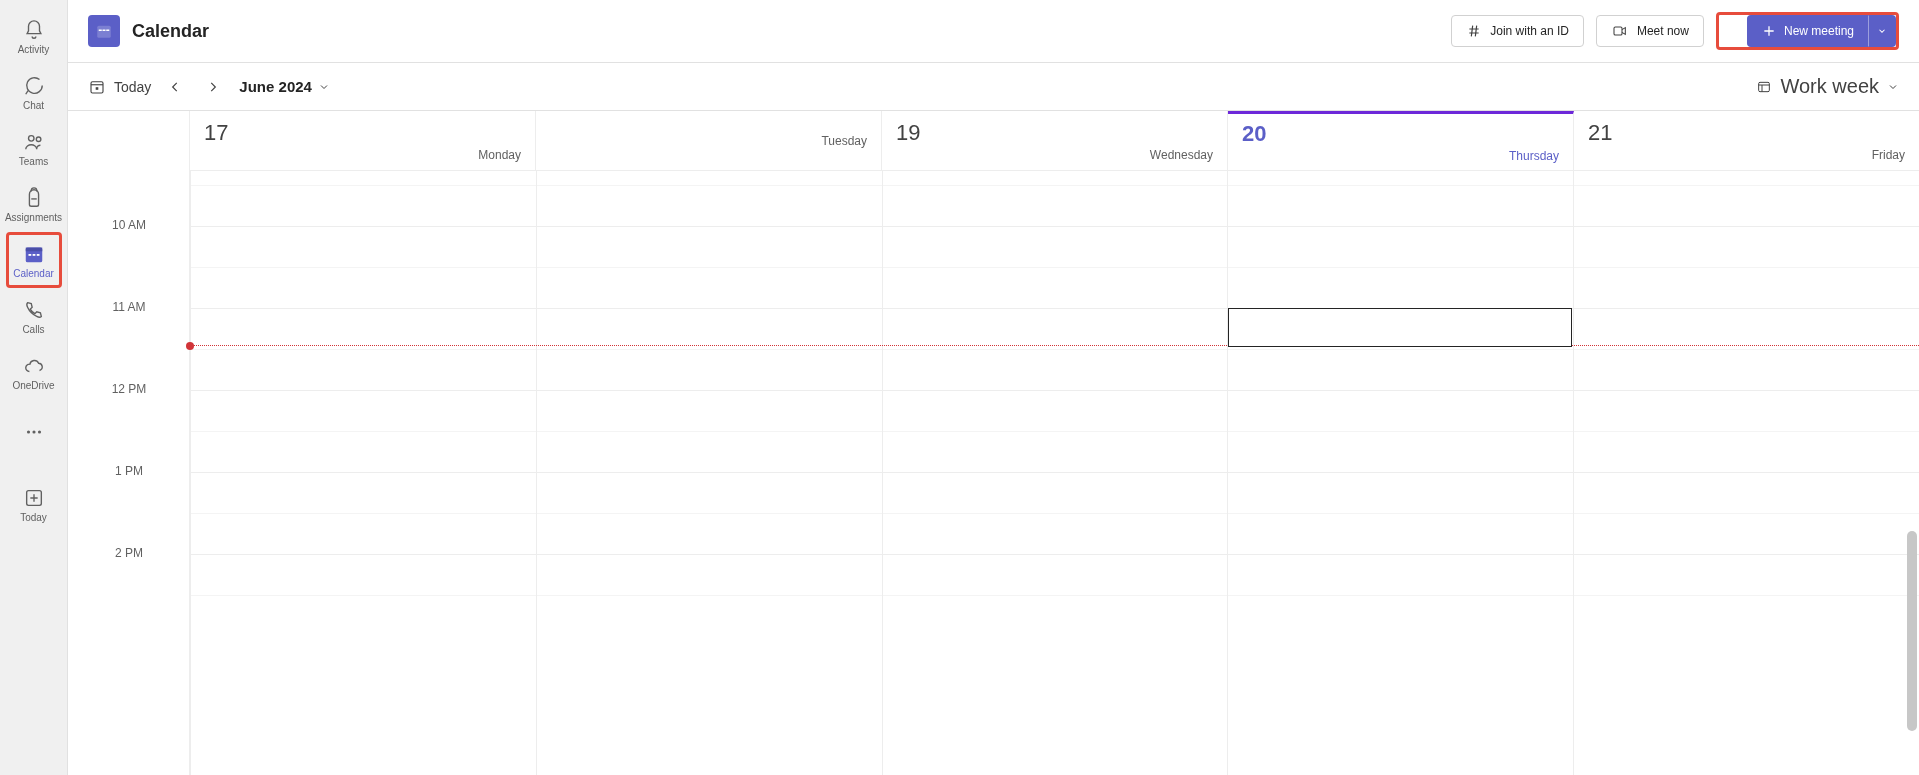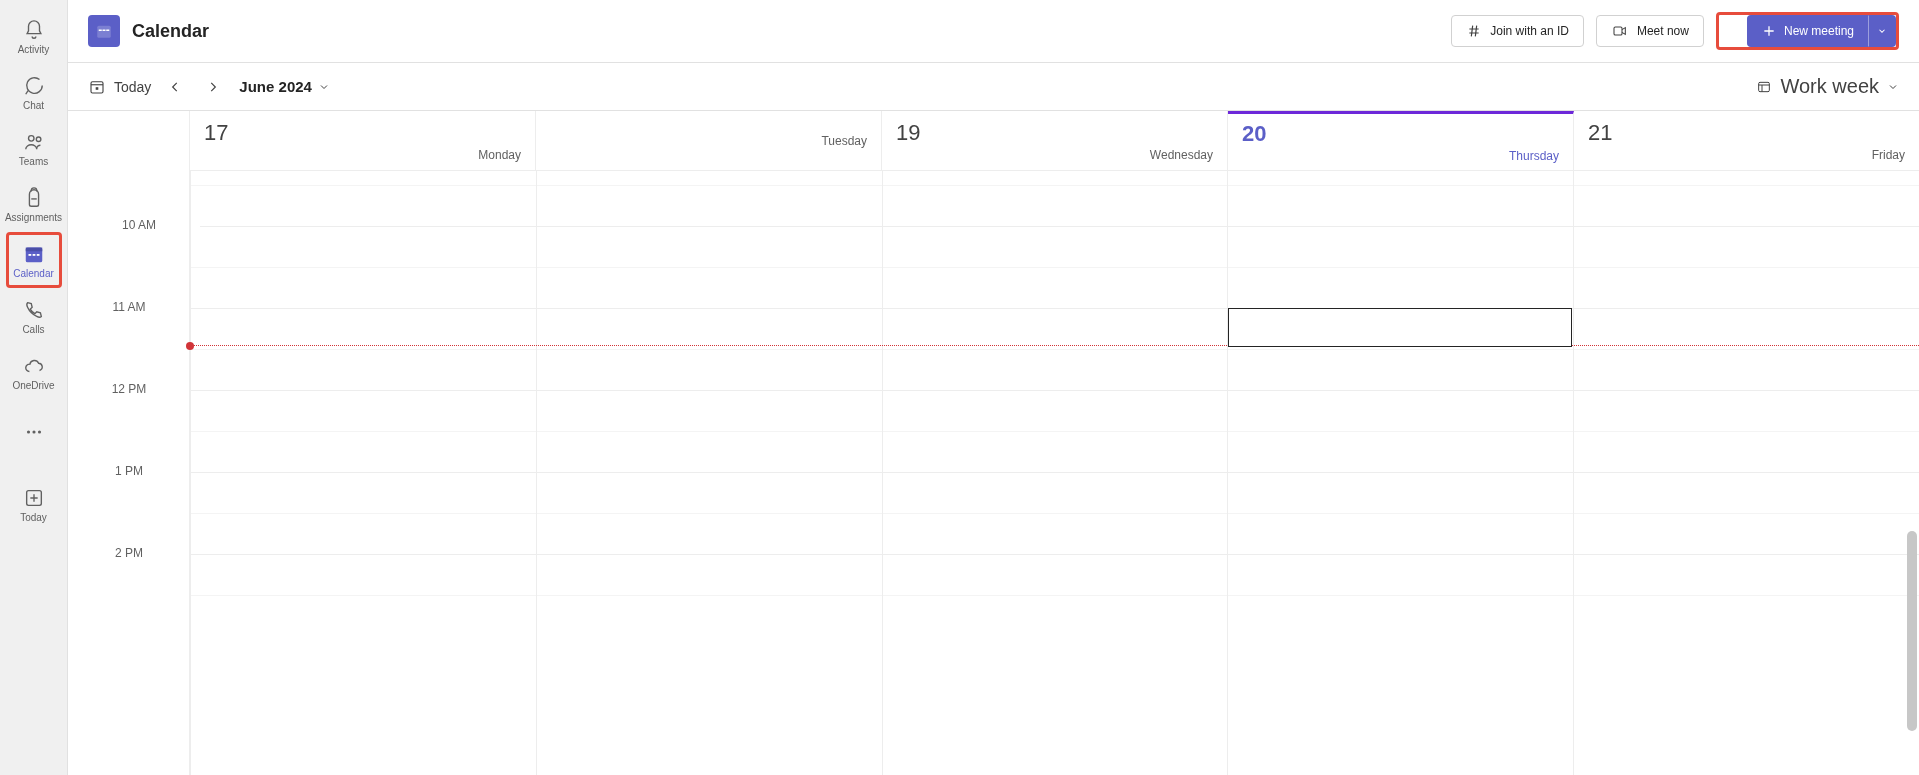--- a/index.html
+++ b/index.html
@@ -276,21 +276,21 @@
             <div class="day-num">20</div>
             <div class="day-name">Thursday</div>
           </div>
           <div class="day-head">
             <div class="day-num">21</div>
             <div class="day-name">Friday</div>
           </div>
         </div>
       <div class="grid-scroll">
         <div class="grid-inner" id="grid-inner">
-            <div class="hour-row" style="top: 55px; margin-left: 10px;">
+            <div class="hour-row" style="top: 55px;">
               <div class="hour-label-cell">10 AM</div>
               <div class="hour-line"></div>
             </div>
             <div class="half-line" style="top: 96px;"></div>
             <div class="hour-row" style="top: 137px;">
               <div class="hour-label-cell">11 AM</div>
               <div class="hour-line"></div>
             </div>
             <div class="half-line" style="top: 178px;"></div>
             <div class="hour-row" style="top: 219px;">

